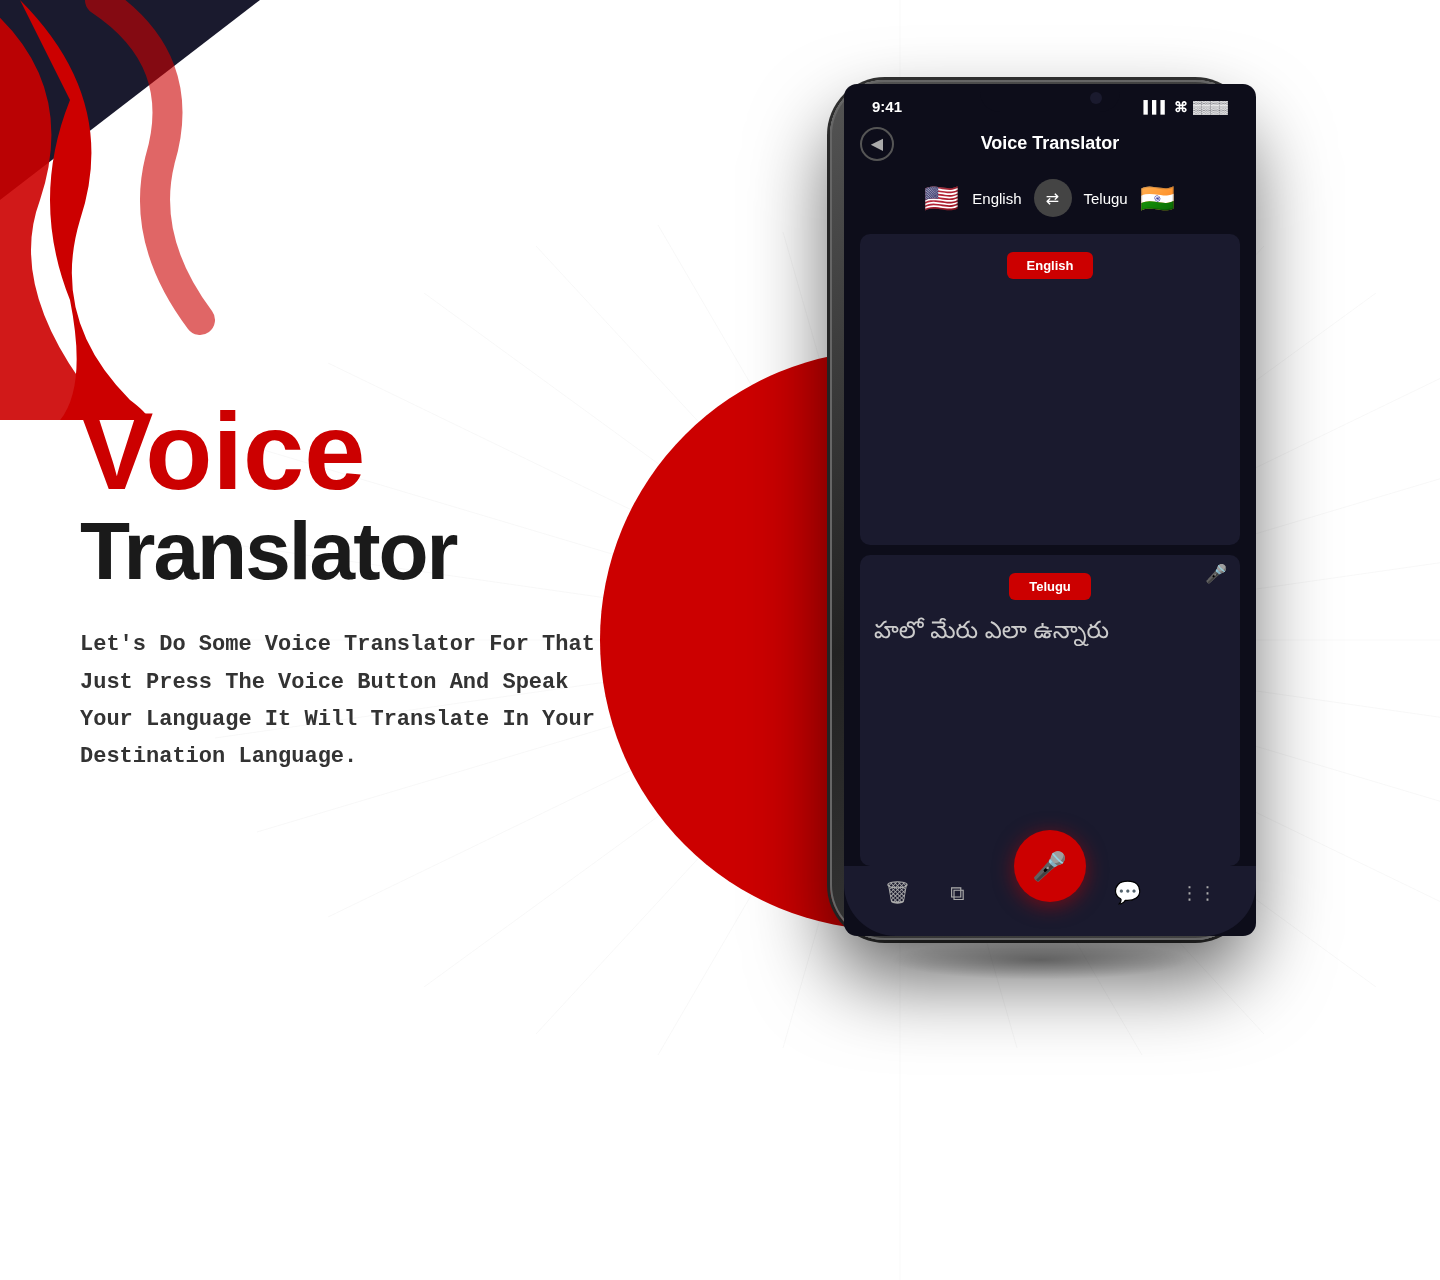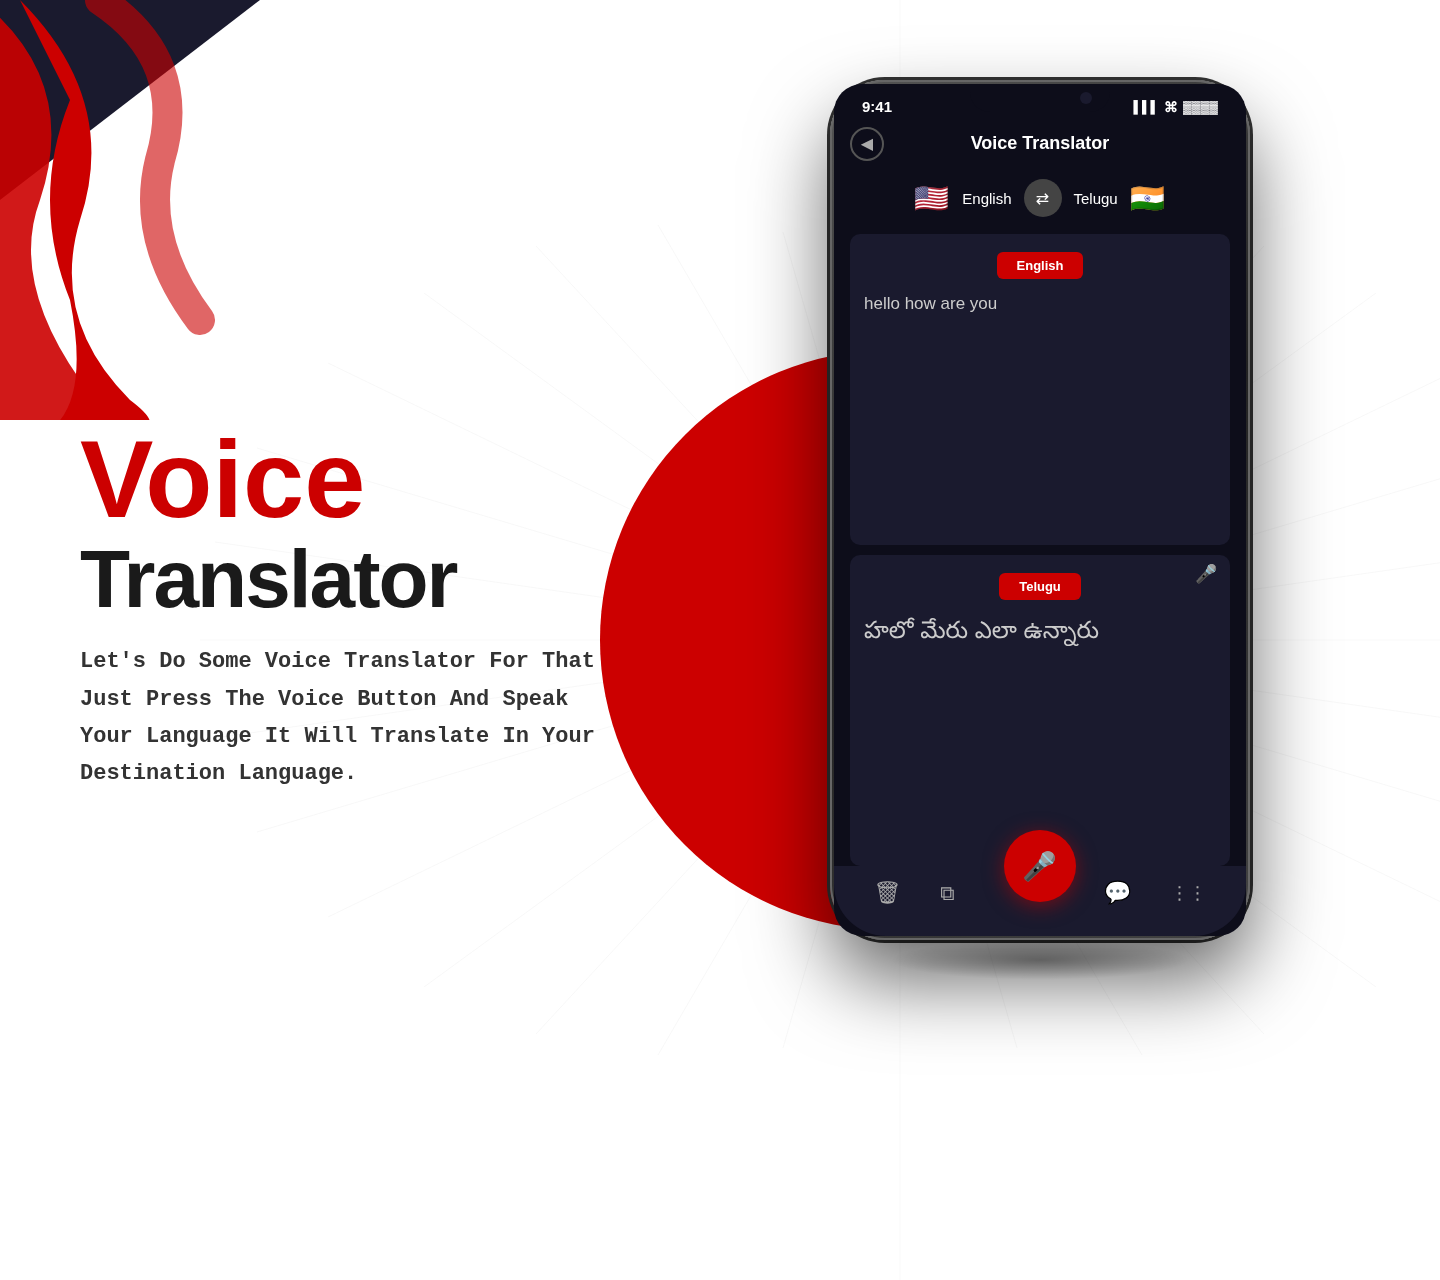--- a/index.html
+++ b/index.html
@@ -52,21 +52,21 @@
       left: 0;
       width: 300px;
       height: 420px;
       z-index: 3;
     }
 
     
     .left-content {
       position: absolute;
       left: 80px;
-      top: 424px;
+      top: 396px;
       width: 560px;
       z-index: 5;
     }
 
     .title-voice {
       font-size: 110px;
       font-weight: 900;
       color: #cc0000;
       line-height: 1;
       font-family: 'Arial Black', Arial, sans-serif;
@@ -75,21 +75,21 @@
     .title-translator {
       font-size: 82px;
       font-weight: 900;
       color: #1a1a1a;
       line-height: 1.1;
       font-family: Liberation Sans, sans-serif;
       letter-spacing: -2px;
     }
 
     .subtitle {
-      margin-top: 19px;
+      margin-top: 30px;
       font-size: 22px;
       color: #333;
       line-height: 1.7;
       font-weight: 600;
       font-family: 'Courier New', monospace;
       max-width: 520px;
     }
 
     
     .phone-container {
@@ -111,25 +111,26 @@
       box-shadow:
         0 40px 80px rgba(0,0,0,0.6),
         inset 0 0 0 2px #666,
         0 0 0 3px #333;
     }
 
     .phone-inner {
       width: 100%;
       height: 100%;
       background: #0d0d1a;
-      border-radius: 28px;
+      border-radius: 13px;
       overflow: hidden;
       position: relative;
       display: flex;
       flex-direction: column;
+      margin-left: 10px;
     }
 
     
     .notch {
       position: absolute;
       top: 0;
       left: 50%;
       transform: translateX(-50%);
       width: 140px;
       height: 28px;
@@ -454,21 +455,20 @@
             <div class="flag-circle">
               <span>🇮🇳</span>
             </div>
           </div>
         </div>
 
         <div class="translation-box">
           <div style="display:flex;justify-content:center;padding-top:8px;">
             <span class="translation-label">English</span>
           </div>
-          <div class="translation-text">hello how are you</div>
         </div>
 
         <div class="translation-box-2">
           <div style="display:flex;justify-content:center;padding-top:8px;position:relative;">
             <span class="translation-label">Telugu</span>
             <span class="mic-icon-small">🎤</span>
           </div>
           <div class="translation-text" style="font-size:24px;">హలో మేరు ఎలా ఉన్నారు</div>
         </div>
       </div>

